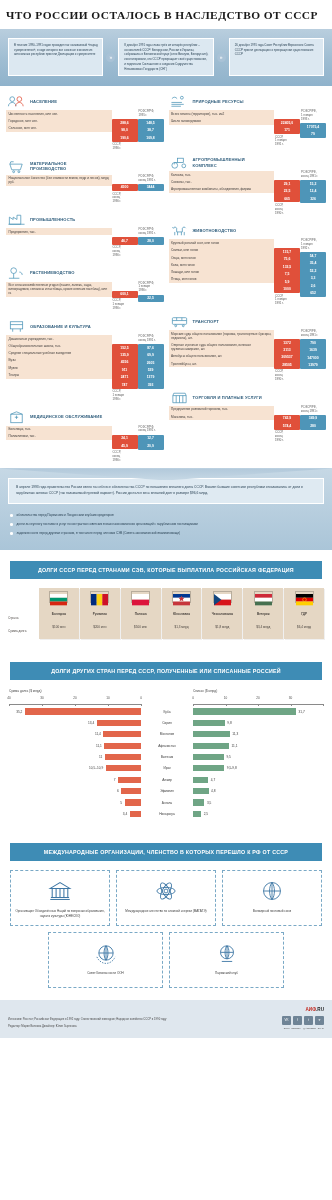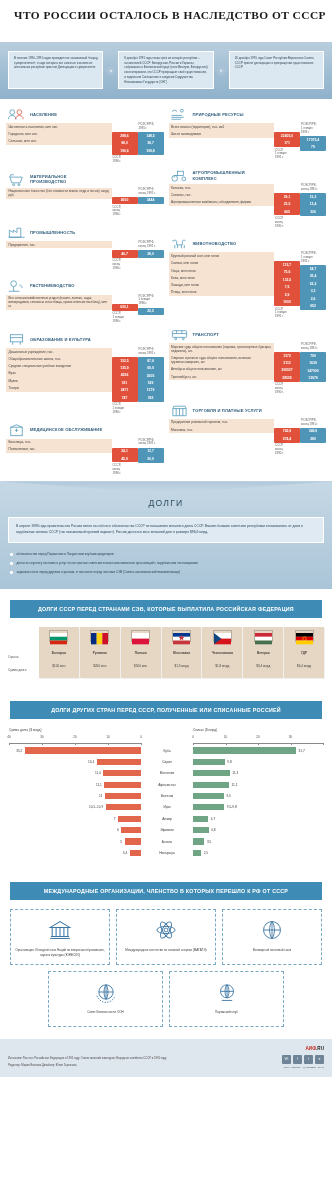--- a/index.html
+++ b/index.html
@@ -6,22 +6,22 @@
   body {
     width: 332px;
     font-family: "Liberation Sans", "DejaVu Sans", sans-serif;
     background: #ffffff;
     color: #3a3a3a;
     -webkit-font-smoothing: antialiased;
   }
 
   
   .title-bar {
-    text-align: right;
-    padding: 9px 6px 21px;
+    text-align: left;
+    padding: 9px 6px 8px;
     background: #ffffff;
   }
   .title-bar h1 {
     font-family: "Liberation Serif", "DejaVu Serif", serif;
     font-size: 11.4px;
     font-weight: 700;
     letter-spacing: .45px;
     color: #1a1a1a;
   }
 
@@ -716,21 +716,20 @@
                 <div class="v">280</div>
               </div>
             </div>
           </div>
         </div>
       </div>
     </div>
 </div>
 
 <div class="debts">
-  <h2>ДОЛГИ</h2>
   <div class="debts-card">В апреле 1993 года правительство России взяло на себя все обязательства СССР по погашению внешнего долга СССР. Взамен бывшие советские республики отказывались от доли в зарубежных активах СССР (так называемый нулевой вариант). России достался весь внешний долг в размере $96,6 млрд.</div>
   <div class="bullets" id="debt-bullets">
       <div class="bullet">
         <span class="dot"></span>
         <span>обязательства перед Парижским и Лондонским клубами кредиторов</span>
       </div>
       <div class="bullet">
         <span class="dot"></span>
         <span>долги за неуплату поставок и услуг по контрактам советских внешнеэкономических организаций с зарубежными поставщиками</span>
       </div>

